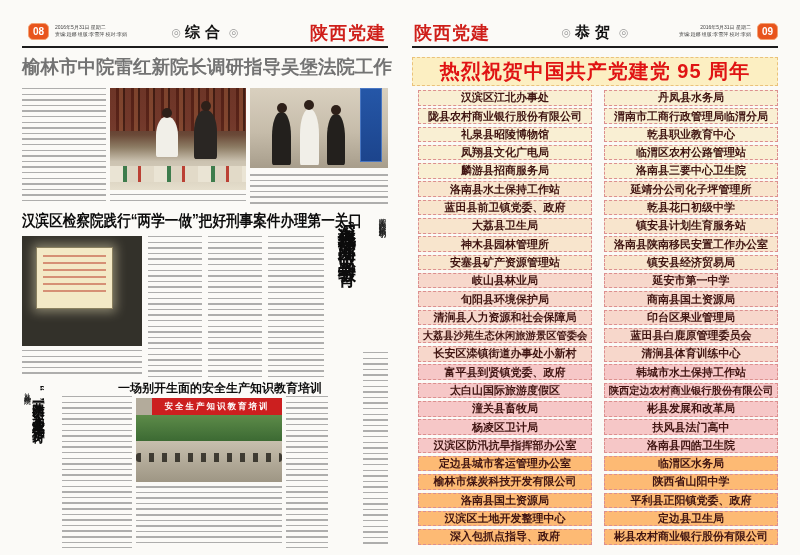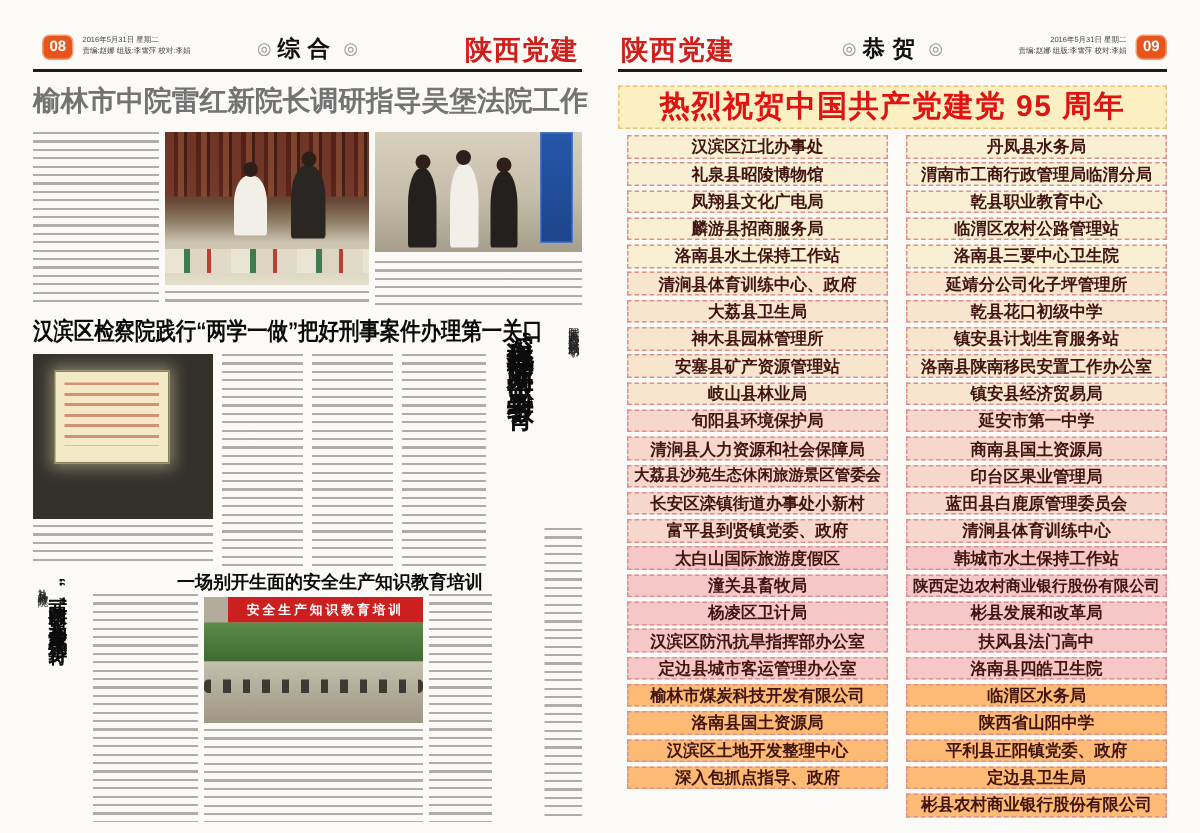--- a/index.html
+++ b/index.html
@@ -212,25 +212,26 @@
         <div>2016年5月31日 星期二</div>
         <div>责编:赵娜 组版:李雪萍 校对:李娟</div>
       </div>
       <div class="badge badge-r">09</div>
     </div>
 
     <div class="congrats-title">热烈祝贺中国共产党建党 95 周年</div>
 
     <div class="org-col org-col-left">
         <div class="org-box">汉滨区江北办事处</div>
+        <div class="org-box">陇县农村商业银行股份有限公司</div>
         <div class="org-box">礼泉县昭陵博物馆</div>
         <div class="org-box">凤翔县文化广电局</div>
         <div class="org-box">麟游县招商服务局</div>
         <div class="org-box">洛南县水土保持工作站</div>
-        <div class="org-box">清涧县体育训练中心、政府</div>
+        <div class="org-box">蓝田县前卫镇党委、政府</div>
         <div class="org-box">大荔县卫生局</div>
         <div class="org-box">神木县园林管理所</div>
         <div class="org-box">安塞县矿产资源管理站</div>
         <div class="org-box">岐山县林业局</div>
         <div class="org-box">旬阳县环境保护局</div>
         <div class="org-box">清涧县人力资源和社会保障局</div>
         <div class="org-box long">大荔县沙苑生态休闲旅游景区管委会</div>
         <div class="org-box">长安区滦镇街道办事处小新村</div>
         <div class="org-box">富平县到贤镇党委、政府</div>
         <div class="org-box">太白山国际旅游度假区</div>

